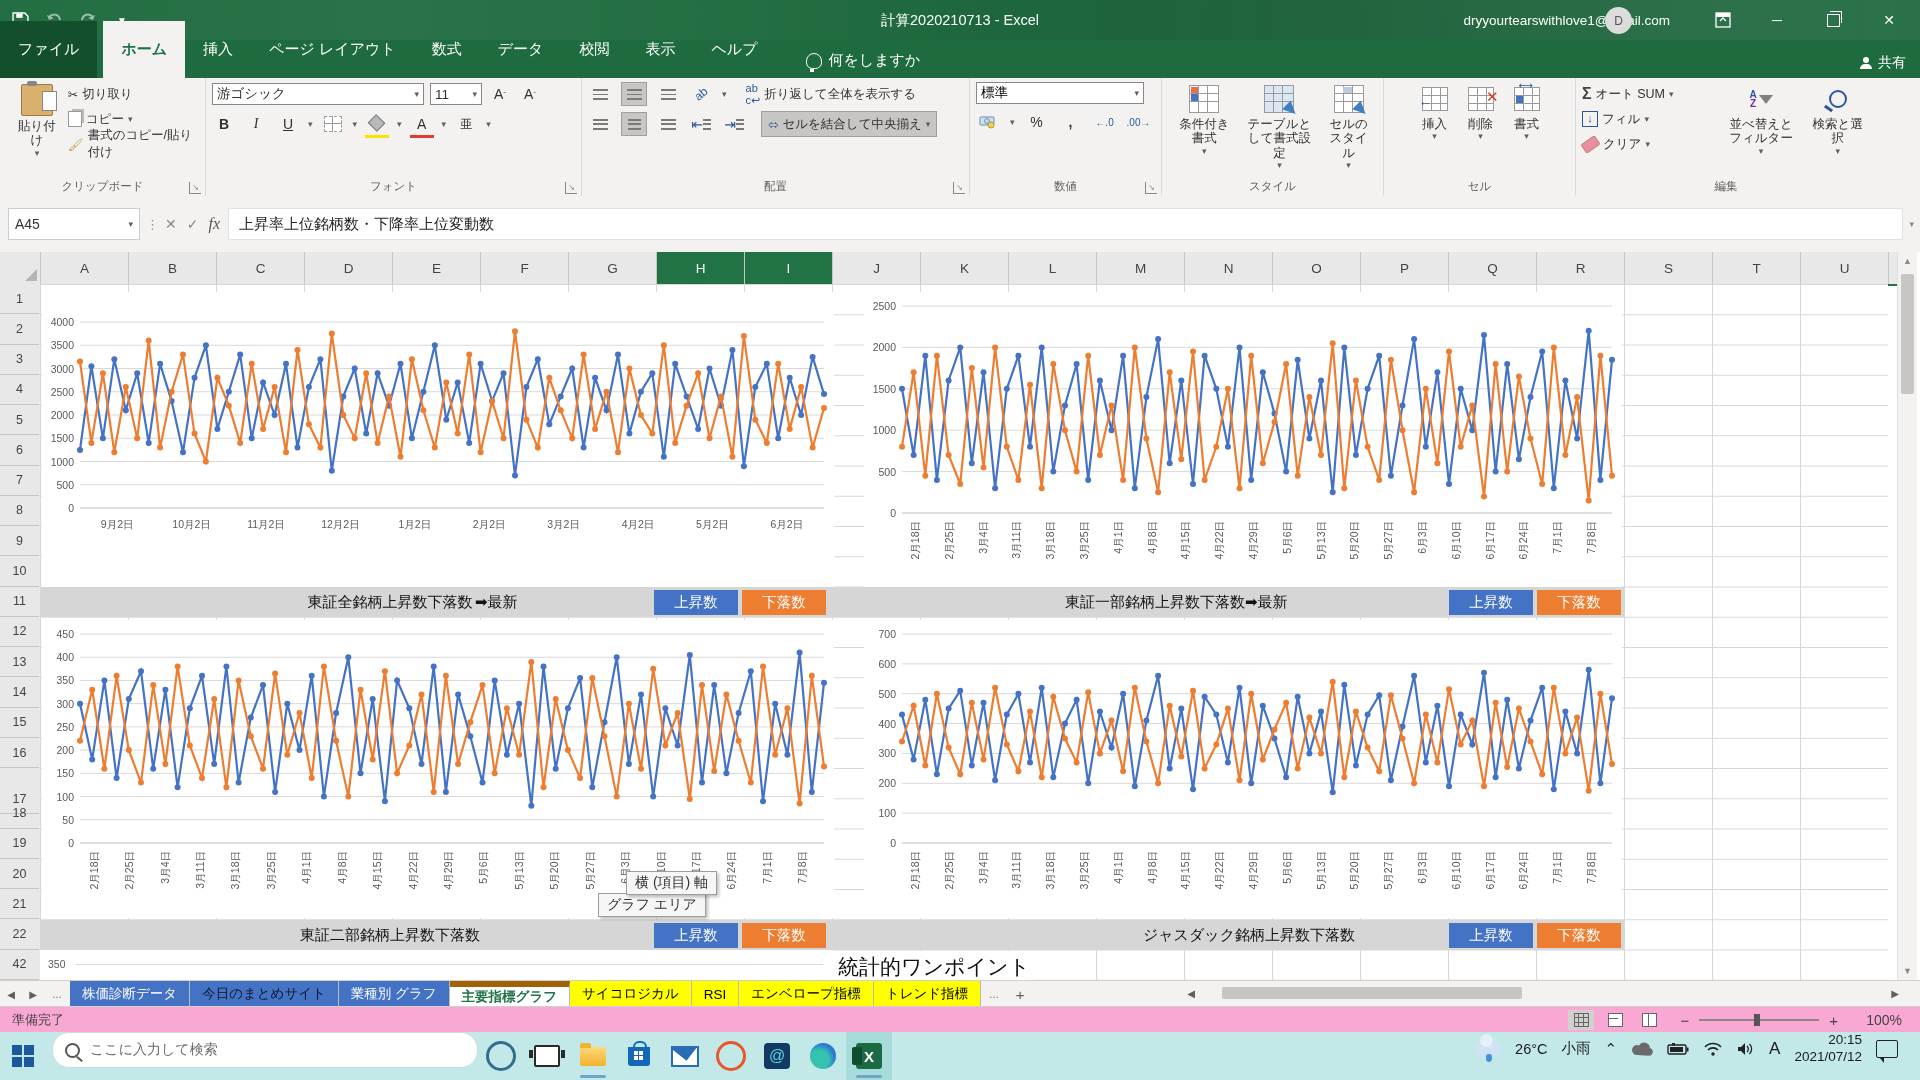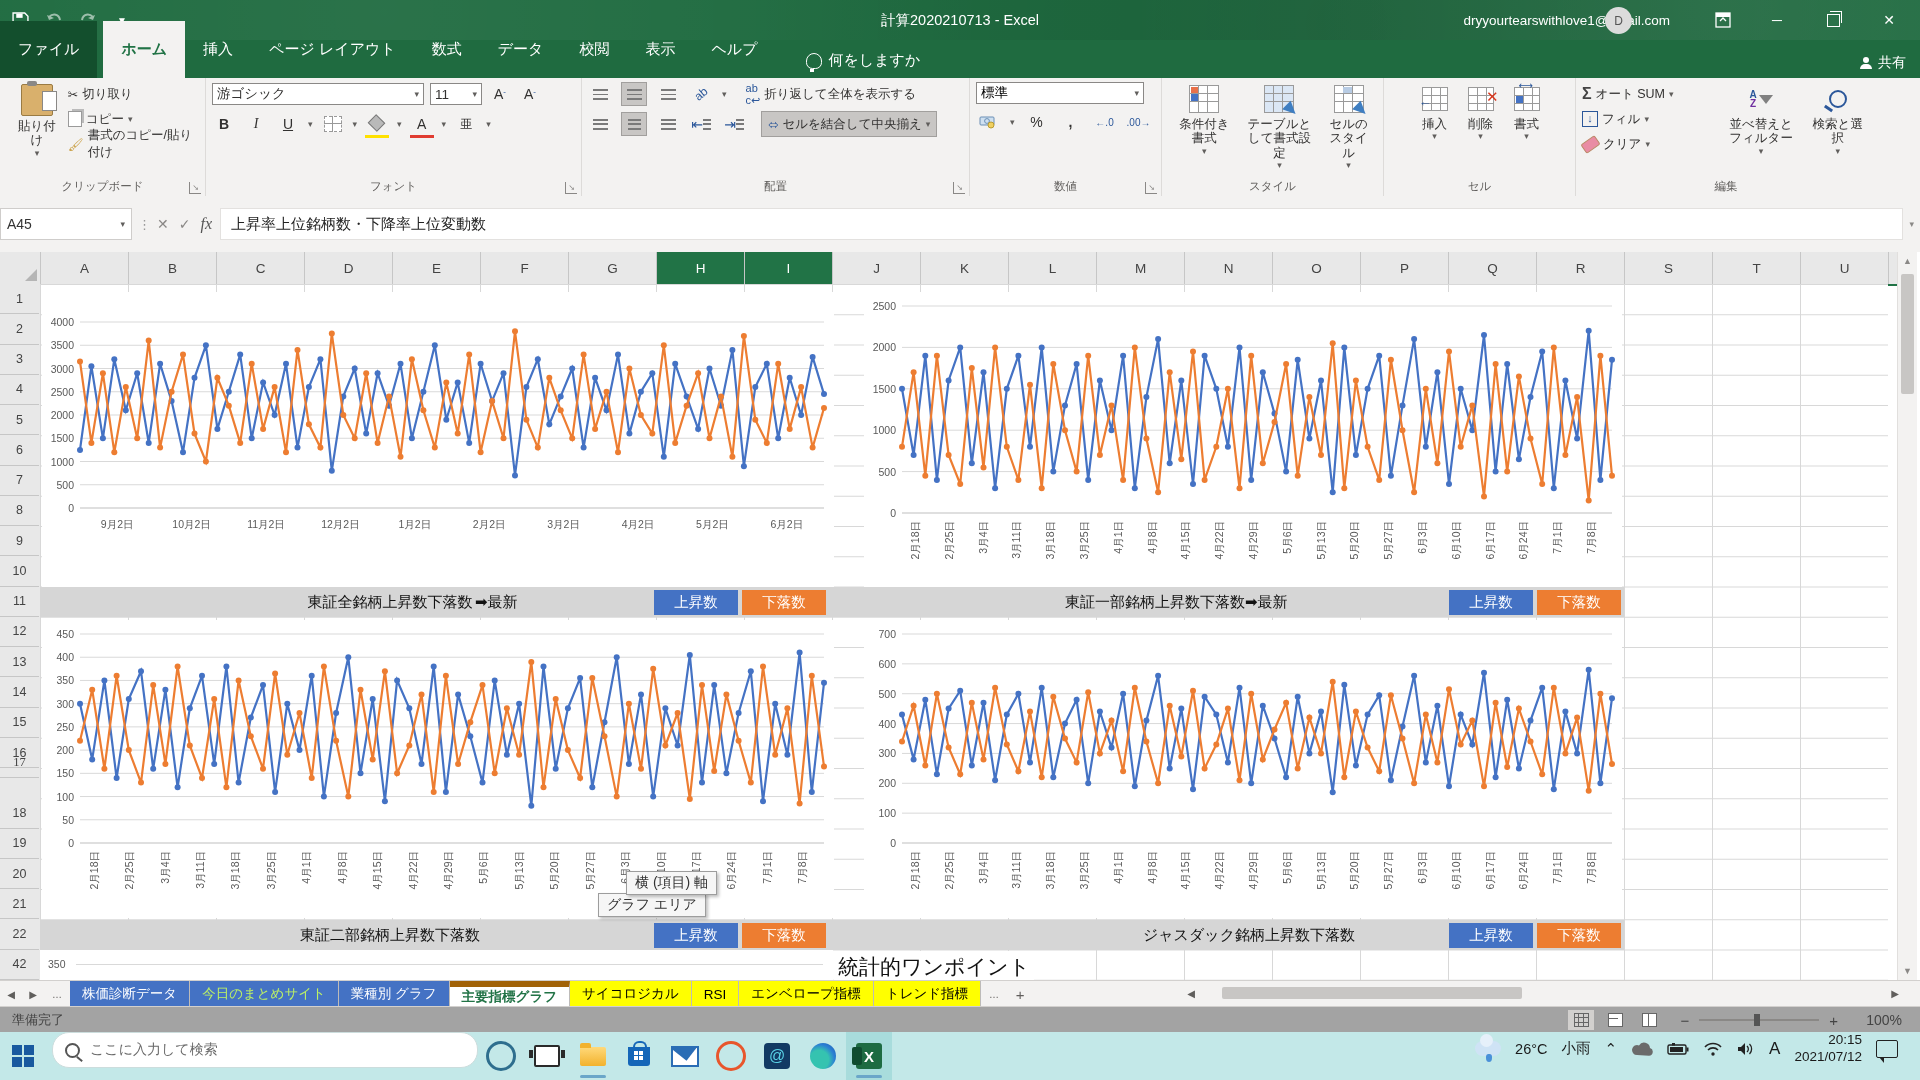--- a/index.html
+++ b/index.html
@@ -64,21 +64,21 @@
   .funnel{width:0;height:0;border-left:7px solid transparent;border-right:7px solid transparent;border-top:9px solid #808080;}
   .mag{width:14px;height:14px;border:2.5px solid #2b579a;border-radius:50%;position:relative;}
   .mag:after{content:"";position:absolute;left:-7px;bottom:-4px;width:9px;height:3px;background:#2b579a;transform:rotate(35deg);}
   .tbl{width:28px;height:26px;border:1px solid #9a9a9a;background:linear-gradient(to right,#fff 0,#fff 100%);position:relative;}
   .tbl .cells{position:absolute;inset:0;background:
     linear-gradient(to right,transparent 0 8px,#9a9a9a 8px 9px,transparent 9px 17px,#9a9a9a 17px 18px,transparent 18px),
     linear-gradient(to bottom,transparent 0 7px,#9a9a9a 7px 8px,transparent 8px 15px,#9a9a9a 15px 16px,transparent 16px);}
   .brush{position:absolute;right:-4px;bottom:-4px;width:0;height:0;border-left:6px solid transparent;border-right:6px solid transparent;border-bottom:13px solid #3f7ec1;transform:rotate(135deg);}
   
   .fbar{left:0;top:196px;width:1920px;height:56px;background:#f3f2f1;display:flex;align-items:center;}
-  .namebox{width:118px;height:30px;background:#fff;border:1px solid #cfcdcb;display:flex;align-items:center;justify-content:space-between;padding:0 6px;font-size:14px;color:#333;}
+  .namebox{margin-left:8px;width:118px;height:30px;background:#fff;border:1px solid #cfcdcb;display:flex;align-items:center;justify-content:space-between;padding:0 6px;font-size:14px;color:#333;}
   .fdots{color:#999;margin:0 6px;font-size:13px;}
   .fbtns{display:flex;gap:10px;align-items:center;color:#8a8886;font-size:14px;margin-right:8px;}
   .fx{font-family:"Liberation Serif","DejaVu Serif",serif;font-style:italic;font-size:16px;color:#555;}
   .ftext{flex:1;height:30px;background:#fff;border:1px solid #e3e1df;display:flex;align-items:center;padding:0 10px;font-size:15px;color:#222;}
   
   .colheads{left:0;top:252px;width:1897px;height:32px;background:#e8e8e8;border-bottom:2px solid #217346;display:flex;}
   .corner{width:40px;height:100%;background:#e8e8e8;border-right:1px solid #c6c6c6;position:relative;}
   .corner:after{content:"";position:absolute;right:3px;bottom:3px;border-left:12px solid transparent;border-bottom:12px solid #b5b5b5;}
   .colh{width:88px;box-sizing:border-box;border-right:1px solid #c6c6c6;display:flex;align-items:center;justify-content:center;font-size:13.5px;color:#444;}
   .colh.sel{background:#217346;color:#fff;}
@@ -100,21 +100,21 @@
   
   .tabrow{left:0;top:980px;width:1920px;height:26px;background:#f3f2f1;border-top:1px solid #d2d0ce;display:flex;align-items:stretch;font-size:13.5px;}
   .tnav{width:22px;display:flex;align-items:center;justify-content:center;color:#605e5c;font-size:10px;}
   .stab{display:flex;align-items:center;padding:0 12px;border-right:1px solid #bdbbb9;cursor:pointer;}
   .stab.active{border-top:6px solid #a16207;font-weight:bold;}
   .addtab{width:26px;display:flex;align-items:center;justify-content:center;color:#605e5c;font-size:15px;}
   .hscroll{position:absolute;right:14px;top:980px;width:726px;height:26px;display:flex;align-items:center;}
   .htrack{flex:1;height:12px;background:#f3f2f1;position:relative;}
   .hthumb{position:absolute;left:20px;top:0;width:300px;height:12px;background:#c8c6c4;border-radius:2px;}
   
-  .statusbar{left:0;top:1006px;width:1920px;height:26px;background:#a3a3a3;border-top:1px solid #d2d0ce;display:flex;align-items:center;font-size:13px;color:#444;}
+  .statusbar{left:0;top:1006px;width:1920px;height:26px;background:#f9a8d4;border-top:1px solid #d2d0ce;display:flex;align-items:center;font-size:13px;color:#444;}
   .sview{width:26px;height:20px;display:flex;align-items:center;justify-content:center;margin:0 4px;}
   .sview.on{background:#d2d0ce;}
   .vic{width:13px;height:12px;border:1px solid #666;}
   .vic.g{background:linear-gradient(to right,transparent 0 3px,#666 3px 4px,transparent 4px 8px,#666 8px 9px,transparent 9px),linear-gradient(to bottom,transparent 0 3px,#666 3px 4px,transparent 4px 8px,#666 8px 9px,transparent 9px);}
   .ztrack{width:120px;height:2px;background:#8a8886;margin:0 10px;position:relative;}
   .zthumb{position:absolute;left:55px;top:-5px;width:6px;height:12px;background:#555;}
   
   .taskbar{left:0;top:1032px;width:1920px;height:48px;background:#c3e8e8;display:flex;align-items:flex-start;}
   .tbicon{width:46px;height:48px;display:flex;align-items:center;justify-content:center;position:relative;}
   .openline:after{content:"";position:absolute;bottom:2px;left:10px;right:10px;height:3px;background:#6aa6c9;border-radius:2px;}
@@ -512,21 +512,21 @@
       <div class="rowh" style="top: 181.565px; height: 30.2609px;">7</div>
       <div class="rowh" style="top: 211.826px; height: 30.2609px;">8</div>
       <div class="rowh" style="top: 242.087px; height: 30.2609px;">9</div>
       <div class="rowh" style="top: 272.348px; height: 30.2609px;">10</div>
       <div class="rowh" style="top: 302.609px; height: 30.2609px;">11</div>
       <div class="rowh" style="top: 332.87px; height: 30.2609px;">12</div>
       <div class="rowh" style="top: 363.13px; height: 30.2609px;">13</div>
       <div class="rowh" style="top: 393.391px; height: 30.2609px;">14</div>
       <div class="rowh" style="top: 423.652px; height: 30.2609px;">15</div>
       <div class="rowh" style="top: 453.913px; height: 30.2609px;">16</div>
-      <div class="rowh" style="top: 464px; height: 30.2609px; font-family: Liberation Serif, serif;">17</div>
+      <div class="rowh" style="top: 500px; height: 30.2609px;">17</div>
       <div class="rowh" style="top: 514.435px; height: 30.2609px;">18</div>
       <div class="rowh" style="top: 544.696px; height: 30.2609px;">19</div>
       <div class="rowh" style="top: 574.957px; height: 30.2609px;">20</div>
       <div class="rowh" style="top: 605.217px; height: 30.2609px;">21</div>
       <div class="rowh" style="top: 635.478px; height: 30.2609px;">22</div>
       <div class="rowh" style="top: 665.739px; height: 30.2609px;">42</div>
     </div>
 
   <div class="abs grid"></div>
 
@@ -1232,21 +1232,21 @@
     <span class="vthumb"></span>
     <span class="sarrow" style="bottom:0;">▼</span>
   </div>
 
   <div class="abs tabrow">
     <span class="tnav">◀</span>
     <span class="tnav">▶</span>
     <span class="tnav" style="width:26px;">…</span>
     <div id="stabs" style="display:flex;">
         <div class="stab" style="background: rgb(68, 114, 196); color: rgb(255, 255, 255);">株価診断データ</div>
-        <div class="stab" style="background: rgb(68, 114, 196); color: #bef264;">今日のまとめサイト</div>
+        <div class="stab" style="background: rgb(68, 114, 196); color: #0f172a;">今日のまとめサイト</div>
         <div class="stab" style="background: rgb(68, 114, 196); color: rgb(255, 255, 255);">業種別 グラフ</div>
         <div class="stab active" style="background: rgb(255, 255, 255); color: rgb(33, 115, 70);">主要指標グラフ</div>
         <div class="stab" style="background: rgb(255, 255, 0); color: rgb(0, 0, 0);">サイコロジカル</div>
         <div class="stab" style="background: rgb(255, 255, 0); color: rgb(0, 0, 0);">RSI</div>
         <div class="stab" style="background: rgb(255, 255, 0); color: rgb(0, 0, 0);">エンベロープ指標</div>
         <div class="stab" style="background: rgb(255, 255, 0); color: rgb(0, 0, 0);">トレンド指標</div>
       </div>
     <span class="tnav" style="width:26px;">…</span>
     <span class="addtab">+</span>
   </div>

